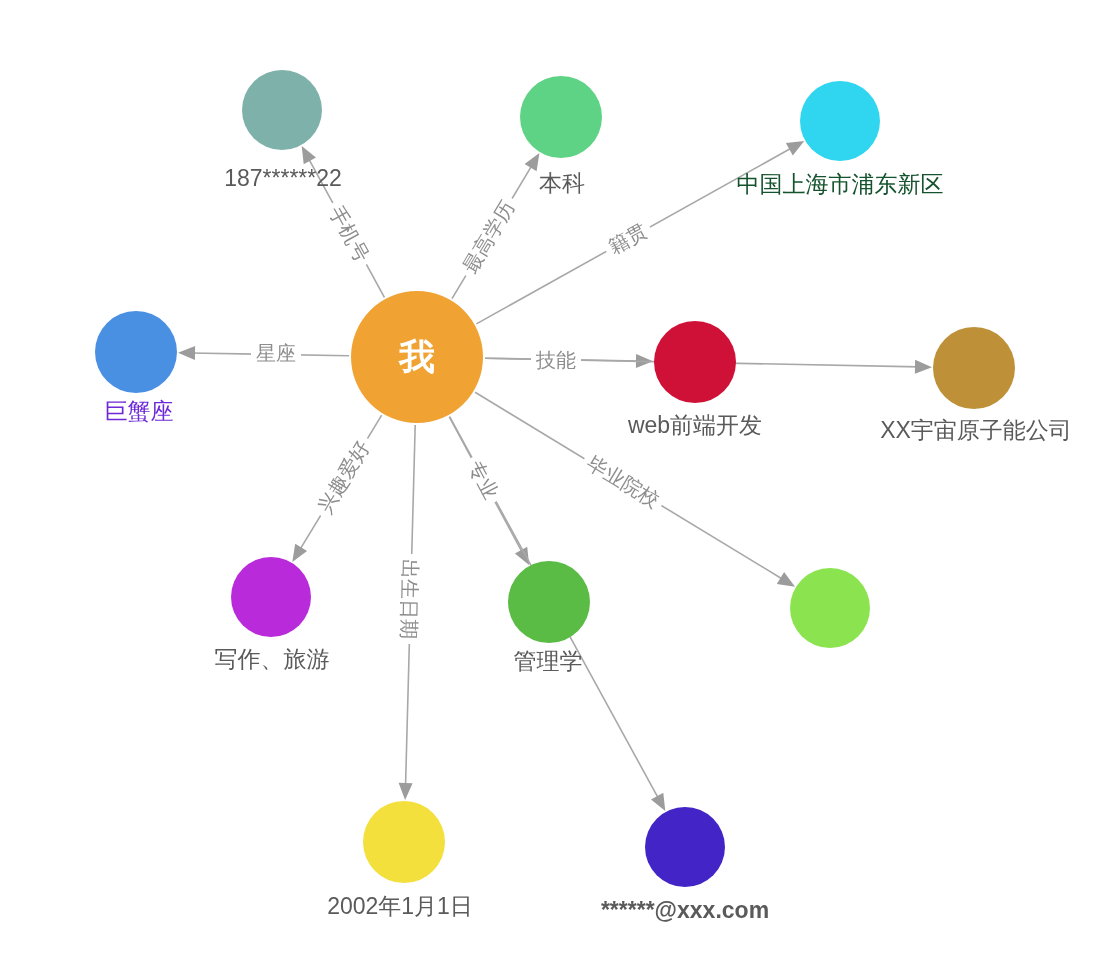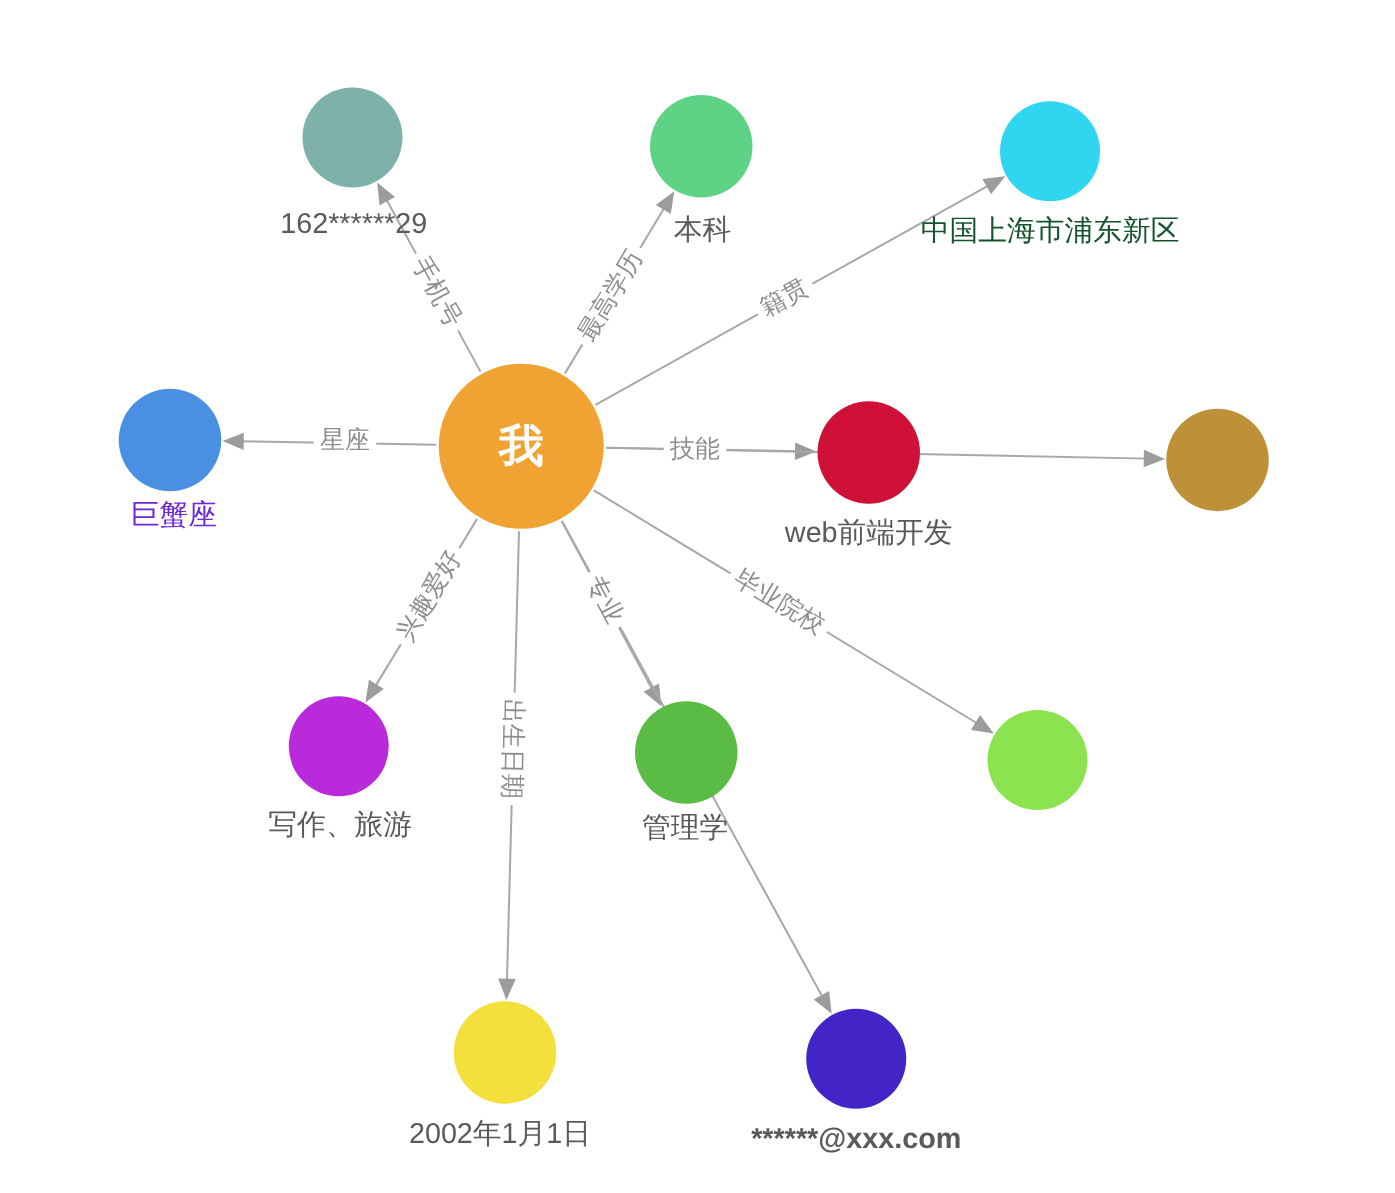--- a/index.html
+++ b/index.html
@@ -75,30 +75,31 @@
       <line x1="415.2" y1="425.0" x2="405.5" y2="787.0" stroke="#a8a8a8" stroke-width="1.6"></line>
       <polygon points="405.1,800.0 398.6,782.8 412.6,783.2" fill="#9c9c9c"></polygon>
       <line x1="449.6" y1="416.7" x2="659.1" y2="799.6" stroke="#a8a8a8" stroke-width="1.6"></line>
       <polygon points="665.3,811.0 651.0,799.5 663.3,792.8" fill="#9c9c9c"></polygon>
     </svg>
 
 <div class="node" style="left: 351px; top: 291px; height: 132px; width: 132px; background: rgb(240, 162, 50);">
       <span class="center-label" style="color: rgb(255, 255, 255);">我</span>
     </div>
     <div class="node" style="left: 242px; top: 70px; height: 80px; width: 80px; background: rgb(127, 177, 171);"></div>
-    <div class="node-label" style="left: 283px; top: 179px; color: rgb(90, 90, 90);">162******29</div>
+    <div class="node-label" style="left: 283px; top: 179px; color: rgb(90, 90, 90);">187******22</div>
     <div class="node" style="left: 520px; top: 76px; height: 82px; width: 82px; background: rgb(95, 211, 133);"></div>
     <div class="node-label" style="left: 562px; top: 184px; color: rgb(90, 90, 90);">本科</div>
     <div class="node" style="left: 800px; top: 81px; height: 80px; width: 80px; background: rgb(48, 213, 240);"></div>
     <div class="node-label" style="left: 840px; top: 185px; color: #14532d;">中国上海市浦东新区</div>
     <div class="node" style="left: 95px; top: 311px; height: 82px; width: 82px; background: rgb(74, 144, 226);"></div>
     <div class="node-label" style="left: 139px; top: 412px; color: #6d28d9;">巨蟹座</div>
     <div class="node" style="left: 654px; top: 321px; height: 82px; width: 82px; background: rgb(208, 17, 55);"></div>
     <div class="node-label" style="left: 695px; top: 426px; color: rgb(90, 90, 90);">web前端开发</div>
     <div class="node" style="left: 933px; top: 327px; height: 82px; width: 82px; background: rgb(190, 145, 57);"></div>
+    <div class="node-label" style="left: 976px; top: 431px; color: rgb(90, 90, 90);">XX宇宙原子能公司</div>
     <div class="node" style="left: 231px; top: 557px; height: 80px; width: 80px; background: rgb(185, 42, 218);"></div>
     <div class="node-label" style="left: 272px; top: 660px; color: rgb(90, 90, 90);">写作、旅游</div>
     <div class="node" style="left: 508px; top: 561px; height: 82px; width: 82px; background: rgb(90, 187, 69);"></div>
     <div class="node-label" style="left: 548px; top: 662px; color: rgb(90, 90, 90);">管理学</div>
     <div class="node" style="left: 790px; top: 568px; height: 80px; width: 80px; background: rgb(139, 228, 79);"></div>
     <div class="node" style="left: 363px; top: 801px; height: 82px; width: 82px; background: rgb(244, 224, 60);"></div>
     <div class="node-label" style="left: 400px; top: 907px; color: rgb(90, 90, 90);">2002年1月1日</div>
     <div class="node" style="left: 645px; top: 807px; height: 80px; width: 80px; background: rgb(67, 36, 198);"></div>
     <div class="node-label" style="left: 685px; top: 911px; color: rgb(90, 90, 90); font-weight: bold;">******@xxx.com</div>
     <div class="edge-label" style="left: 349px; top: 234px; transform: translate(-50%, -50%) rotate(61deg); color: rgb(141, 141, 141);">手机号</div>

